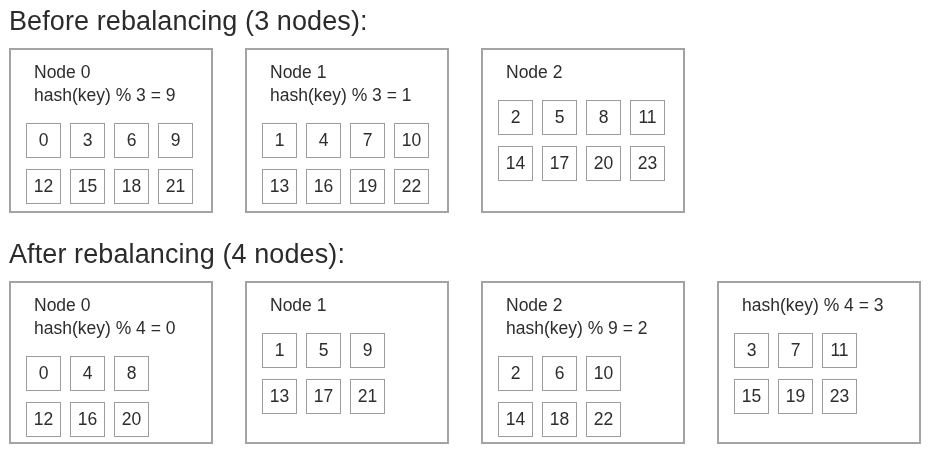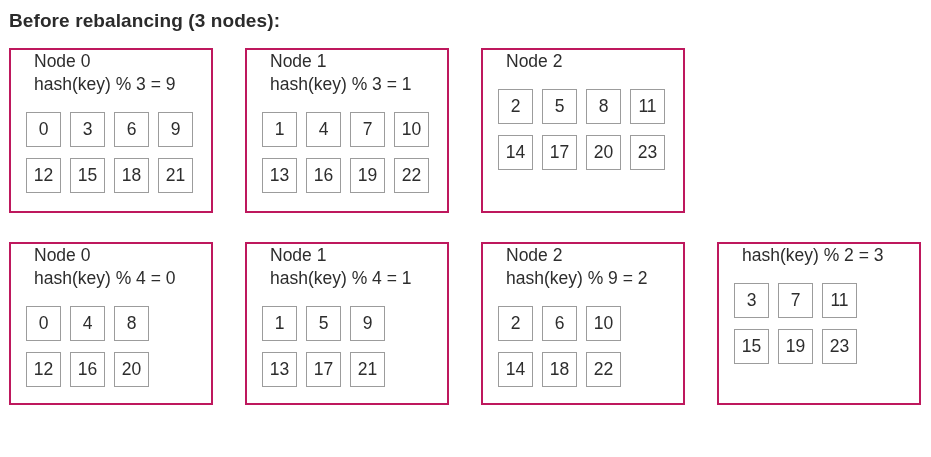--- a/index.html
+++ b/index.html
@@ -12,37 +12,38 @@
     font-family: "Liberation Sans", sans-serif;
     color: #2d2d2d;
   }
   .page {
     padding: 9px 0 0 9px;
     box-sizing: border-box;
     width: 931px;
     height: 457px;
   }
   .section-title {
-    font-size: 19px;
+    font-size: 27px;
     line-height: 24px;
-    font-weight: bold;
+    font-weight: normal;
     margin: 0 0 15px 0;
     color: #2b2b2b;
     letter-spacing: 0.1px;
   }
   .boxes-row {
     display: flex;
     gap: 32px;
   }
   .section-before { margin-bottom: 29px; }
   .node-box {
     box-sizing: border-box;
     width: 204px;
-    border: 2px solid #be185d;
+    border: 2px solid #a3a3a3;
     background: #ffffff;
+    padding-top: 11px;
   }
   .section-before .node-box { height: 165px; }
   .section-after  .node-box { height: 163px; }
   .node-name, .node-formula {
     margin-left: 23px;
     font-size: 17.5px;
     line-height: 23px;
     white-space: nowrap;
     color: #2d2d2d;
   }
@@ -125,40 +126,40 @@
               <div class="key-cell">14</div>
               <div class="key-cell">17</div>
               <div class="key-cell">20</div>
               <div class="key-cell">23</div>
             </div>
           </div>
   </div>
       </div>
   </section>
     <section class="section section-after">
+    <h2 class="section-title">After rebalancing (4 nodes):</h2>
     <div class="boxes-row">
         <div class="node-box">
     <div class="node-name">Node 0</div>
     <div class="node-formula">hash(key) % 4 = 0</div>
     <div class="key-grid">
             <div class="key-row">
               <div class="key-cell">0</div>
               <div class="key-cell">4</div>
               <div class="key-cell">8</div>
             </div>
             <div class="key-row">
               <div class="key-cell">12</div>
               <div class="key-cell">16</div>
               <div class="key-cell">20</div>
             </div>
           </div>
   </div>
         <div class="node-box">
     <div class="node-name">Node 1</div>
-    <div class="node-formula">hash(key) % 4 = 1</div>
     <div class="key-grid">
             <div class="key-row">
               <div class="key-cell">1</div>
               <div class="key-cell">5</div>
               <div class="key-cell">9</div>
             </div>
             <div class="key-row">
               <div class="key-cell">13</div>
               <div class="key-cell">17</div>
               <div class="key-cell">21</div>
@@ -175,21 +176,21 @@
               <div class="key-cell">10</div>
             </div>
             <div class="key-row">
               <div class="key-cell">14</div>
               <div class="key-cell">18</div>
               <div class="key-cell">22</div>
             </div>
           </div>
   </div>
         <div class="node-box">
-    <div class="node-formula">hash(key) % 2 = 3</div>
+    <div class="node-formula">hash(key) % 4 = 3</div>
     <div class="key-grid">
             <div class="key-row">
               <div class="key-cell">3</div>
               <div class="key-cell">7</div>
               <div class="key-cell">11</div>
             </div>
             <div class="key-row">
               <div class="key-cell">15</div>
               <div class="key-cell">19</div>
               <div class="key-cell">23</div>

